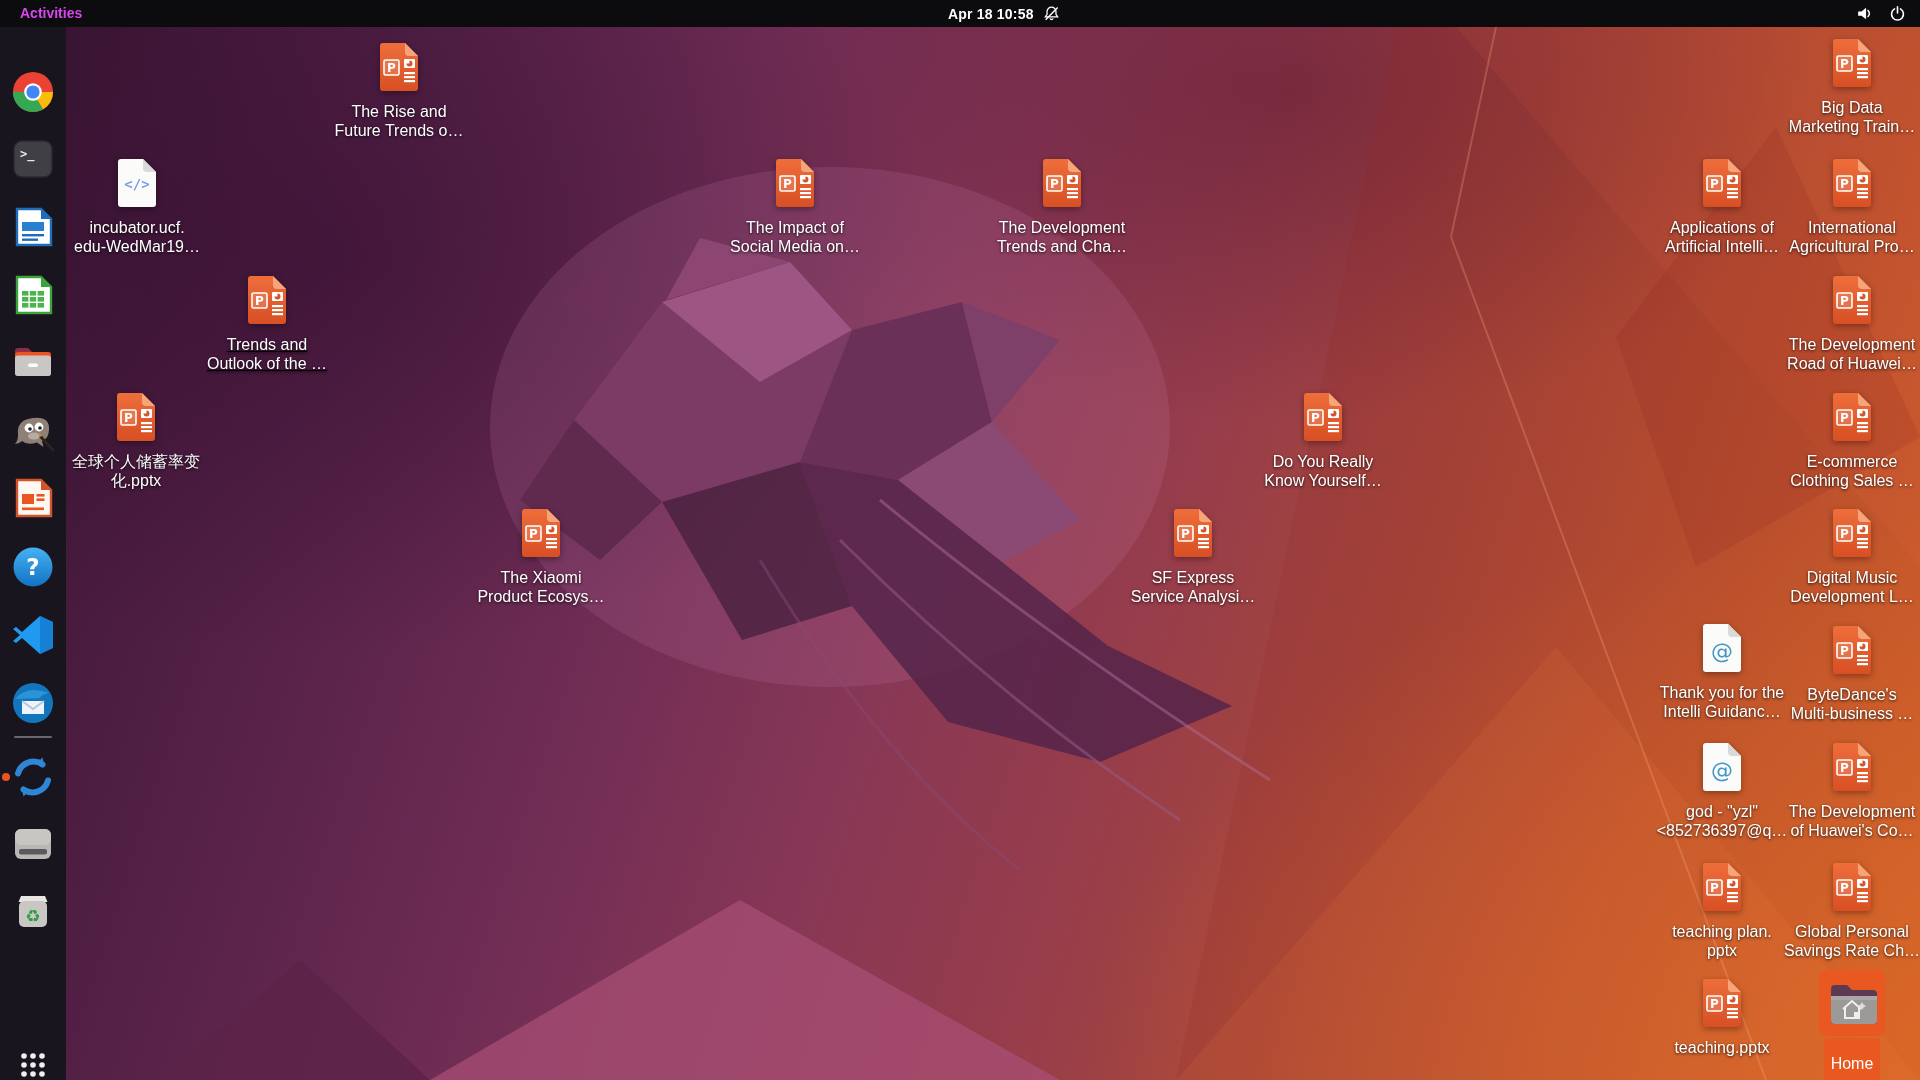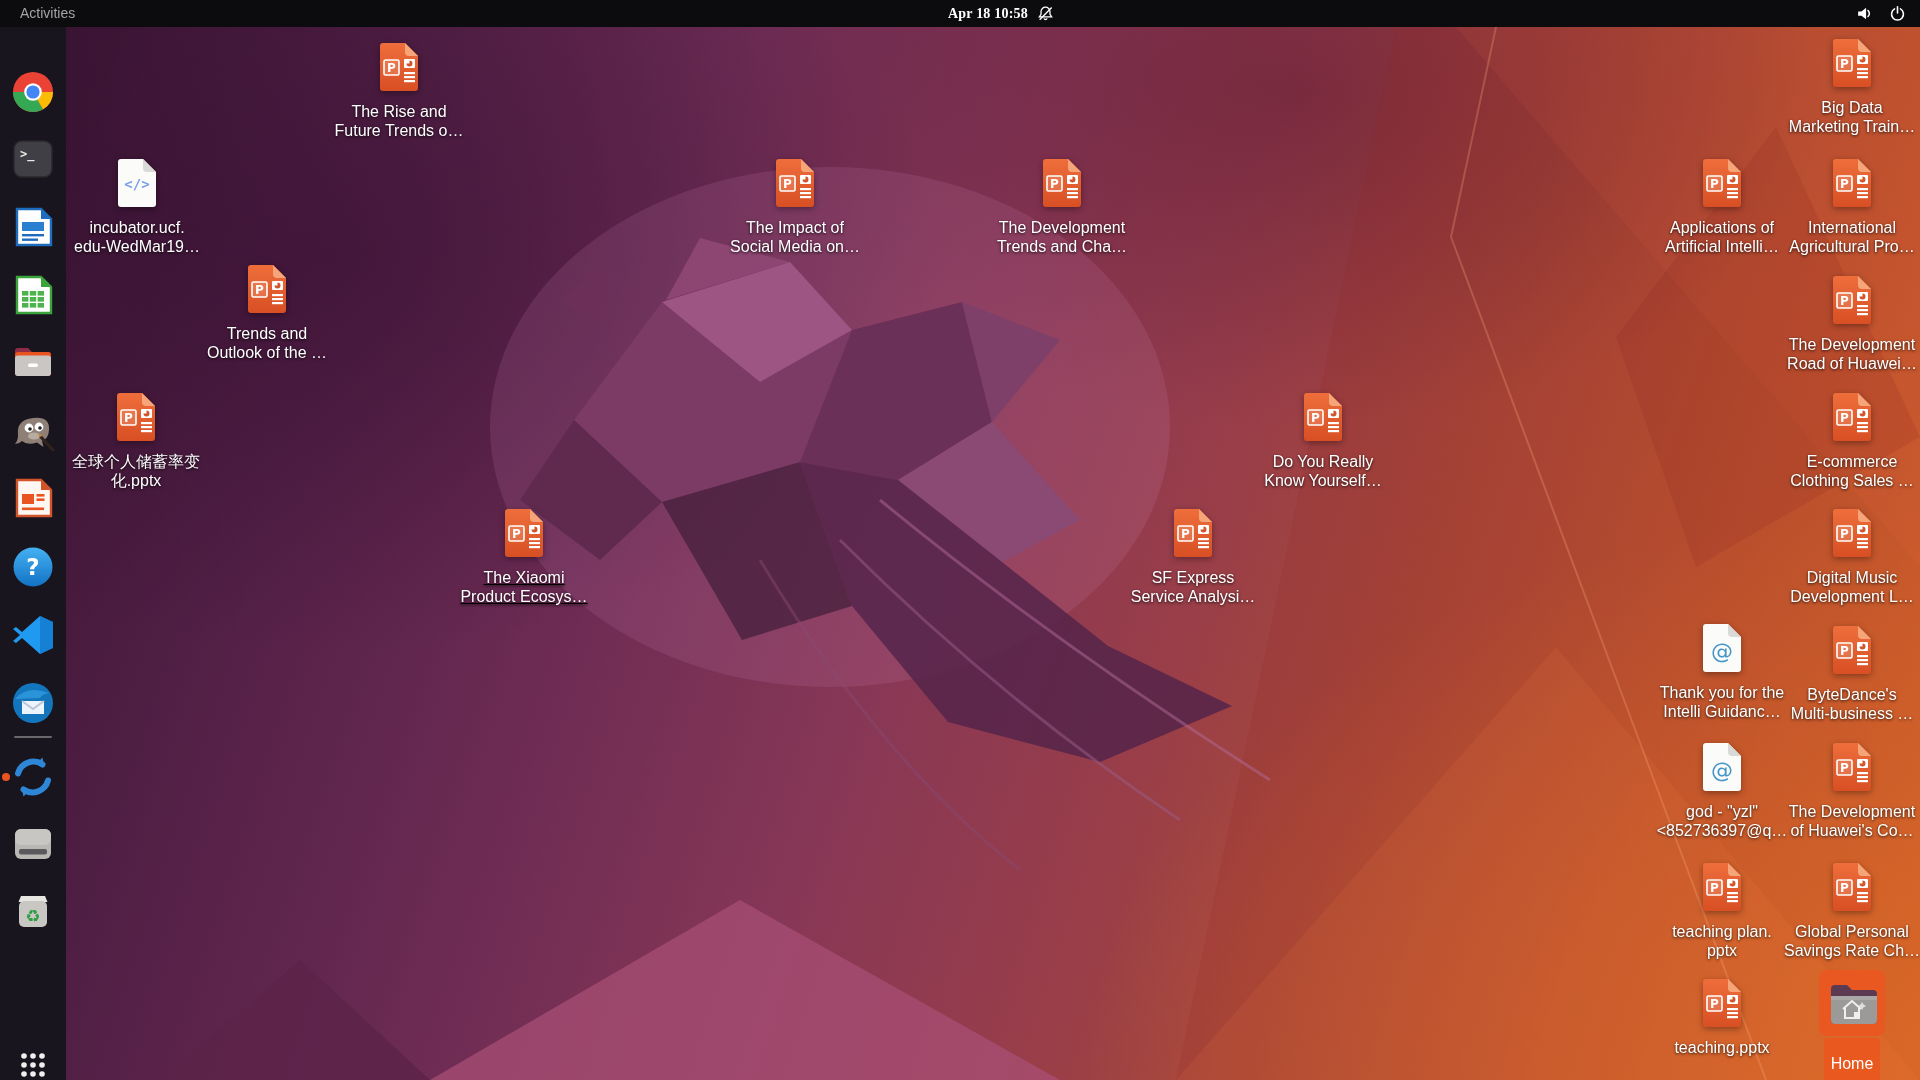--- a/index.html
+++ b/index.html
@@ -3,23 +3,23 @@
 <meta charset="utf-8">
 <style>
   html,body{margin:0;padding:0;width:1920px;height:1080px;overflow:hidden;
     font-family:"Liberation Sans","DejaVu Sans",sans-serif;background:#000;}
   .screen{position:relative;width:1920px;height:1080px;overflow:hidden;}
 
   
   .topbar{position:absolute;left:0;top:0;width:1920px;height:27px;background:#0c0c0e;
     color:#fff;z-index:50;display:flex;align-items:center;}
   .activities{position:absolute;left:8px;top:0;height:27px;line-height:27px;padding:0 12px;
-    font-size:14px;color:#a3a3a3;border-radius:14px;cursor:pointer;}
+    font-size:14px;color:#d946ef;border-radius:14px;cursor:pointer;font-weight:bold;}
   .clockgroup{position:absolute;left:948px;top:0;height:27px;display:flex;align-items:center;gap:9px;}
-  .clock{font-size:14px;font-weight:bold;letter-spacing:.2px;font-family:Liberation Serif, serif;}
+  .clock{font-size:14px;font-weight:bold;letter-spacing:.2px;}
   .tb-right{position:absolute;right:14px;top:0;height:27px;display:flex;align-items:center;gap:16px;}
   .tb-ic{width:17px;height:17px;display:block;}
 
   
   .dock{position:absolute;left:0;top:27px;width:66px;height:1053px;background:rgba(26,22,31,0.96);z-index:40;}
   .dock-item{position:absolute;left:9px;width:48px;height:48px;padding:0;border:0;background:transparent;cursor:pointer;}
   .dock-item svg{width:48px;height:48px;display:block;}
   .dock-divider{position:absolute;left:14px;width:38px;height:2px;background:rgba(255,255,255,0.35);border-radius:1px;}
   .run-dot{position:absolute;left:-7px;top:20px;width:8px;height:8px;border-radius:50%;background:#E95420;}
 
@@ -353,21 +353,21 @@
         <div class="di-glyph">
           <svg viewBox="0 0 56 56">
             <use href="#sym-ppt"></use>
           </svg>
         </div>
         <div class="di-label">
           <span>International</span>
           <span>Agricultural Pro…</span>
         </div>
       </div>
-      <div class="desk-icon" style="left: 192px; top: 261px;">
+      <div class="desk-icon" style="left: 192px; top: 272px; text-decoration: underline;">
         <div class="di-glyph">
           <svg viewBox="0 0 56 56">
             <use href="#sym-ppt"></use>
           </svg>
         </div>
         <div class="di-label">
           <span>Trends and</span>
           <span>Outlook of the …</span>
         </div>
       </div>
@@ -408,21 +408,21 @@
         <div class="di-glyph">
           <svg viewBox="0 0 56 56">
             <use href="#sym-ppt"></use>
           </svg>
         </div>
         <div class="di-label">
           <span>E-commerce</span>
           <span>Clothing Sales …</span>
         </div>
       </div>
-      <div class="desk-icon" style="left: 449px; top: 505px; text-decoration: underline;">
+      <div class="desk-icon" style="left: 466px; top: 505px;">
         <div class="di-glyph">
           <svg viewBox="0 0 56 56">
             <use href="#sym-ppt"></use>
           </svg>
         </div>
         <div class="di-label">
           <span>The Xiaomi</span>
           <span>Product Ecosys…</span>
         </div>
       </div>

